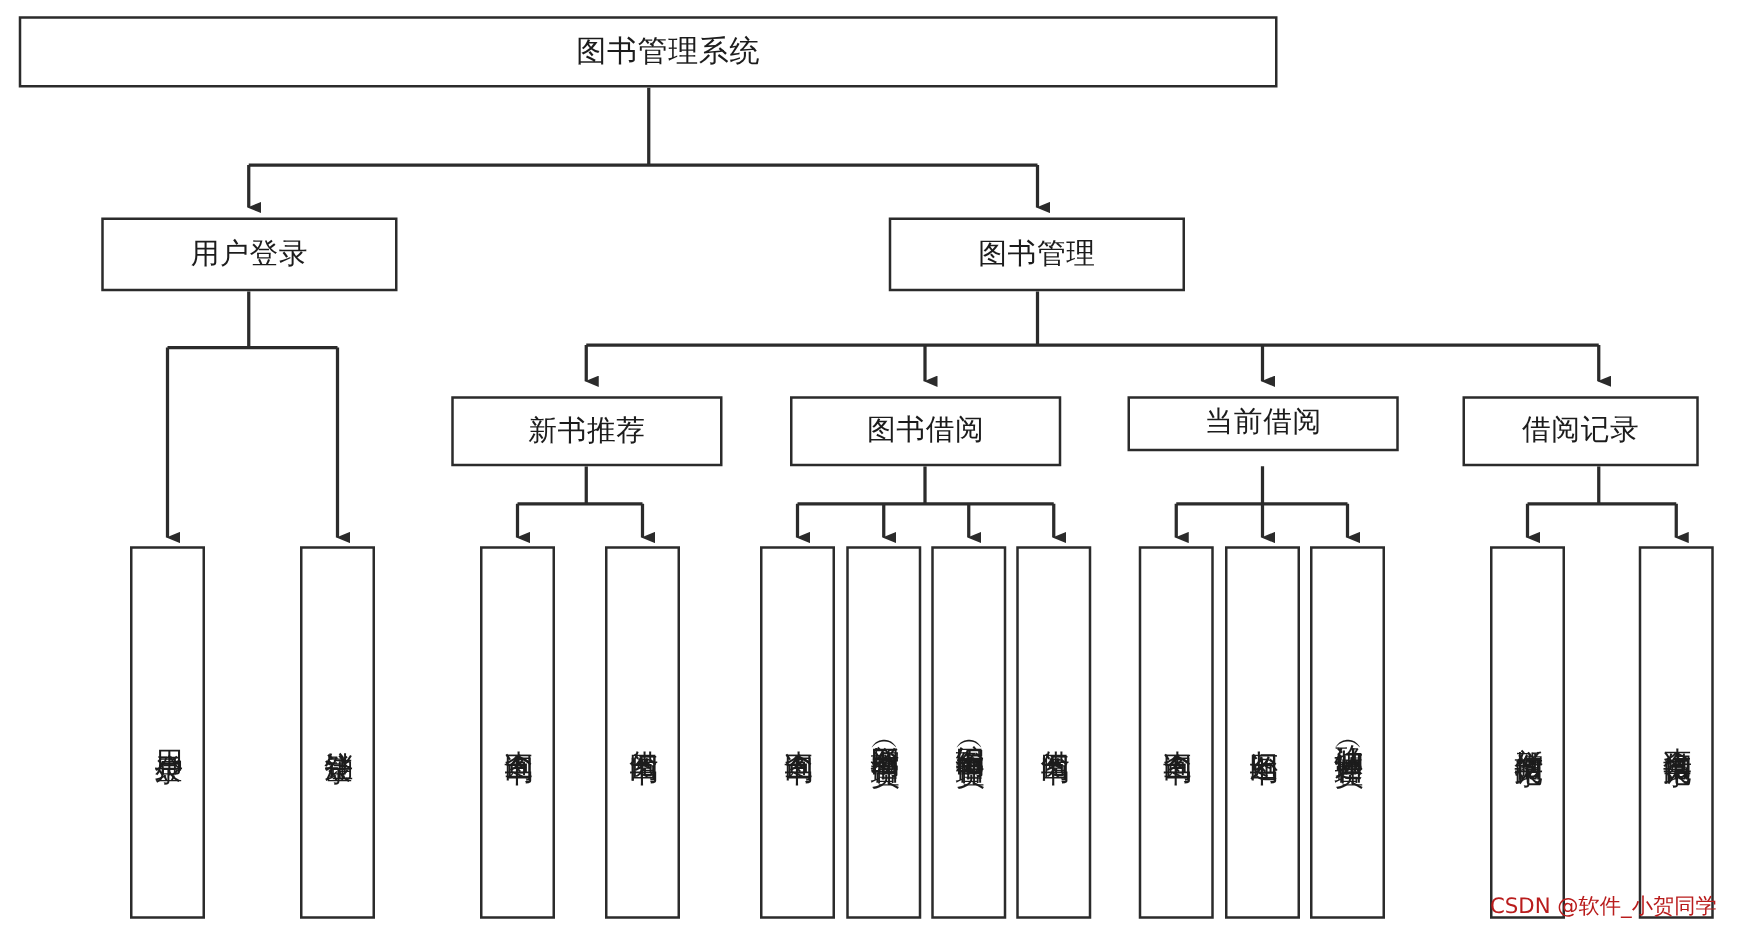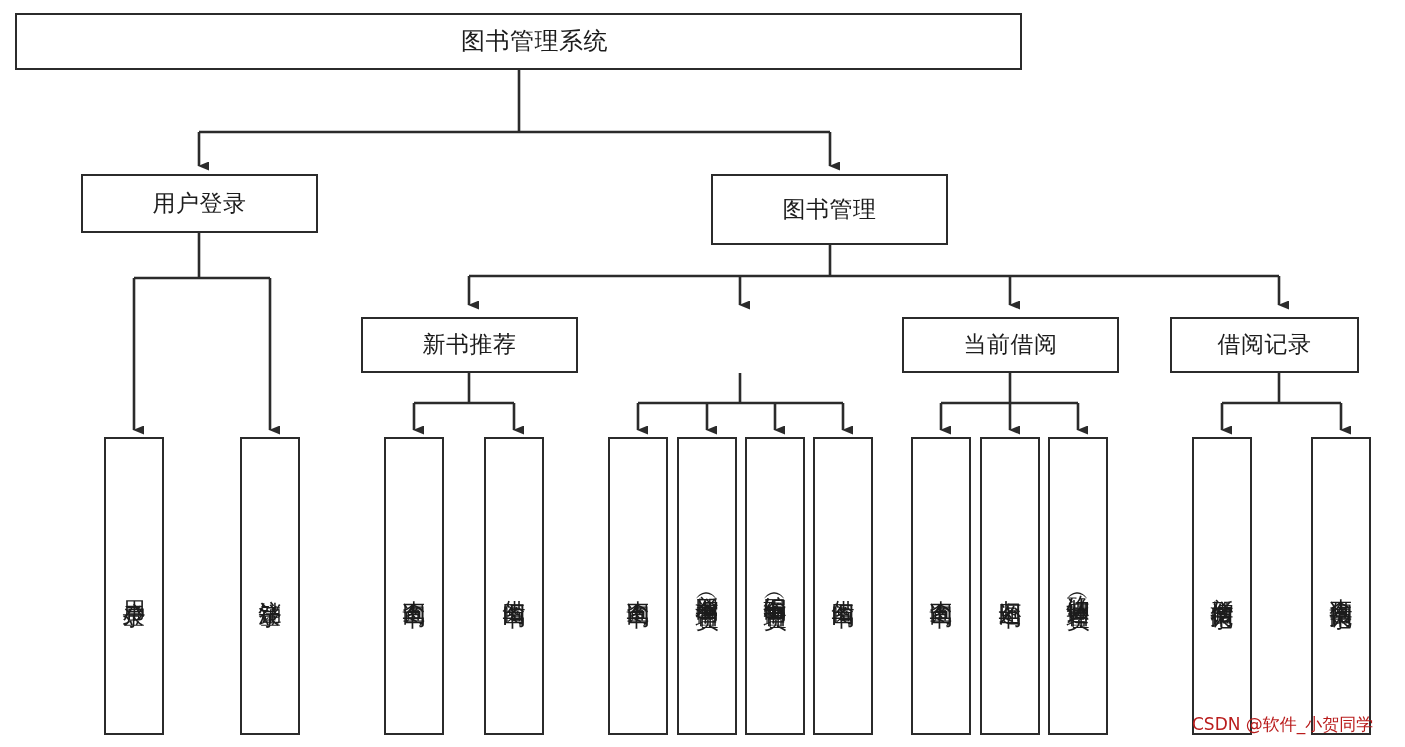--- a/index.html
+++ b/index.html
@@ -126,28 +126,31 @@
     </g>
   </svg>
 
   <div class="node horiz root" style="left:15px; top:13px; width:1007px; height:57px;padding-left:32px;">
     <span class="label">图书管理系统</span>
   </div>
 
   <div class="node horiz" style="left:81px; top:174px; width:237px; height:59px;">
     <span class="label">用户登录</span>
   </div>
-  <div class="node horiz" style="left:711px; top:174px; width:237px; height:71px;">
+  <div class="node horiz" style="left:711px; top:174px; width:237px; height:59px;">
     <span class="label">图书管理</span>
   </div>
 
   <div class="node horiz" style="left:361px; top:317px; width:217px; height:56px;font-family:Liberation Serif, serif;">
     <span class="label">新书推荐</span>
   </div>
-  <div class="node horiz" style="left:902px; top:317px; width:217px; height:56px;">
+  <div class="node horiz" style="left:632px; top:317px; width:217px; height:56px;">
+    <span class="label">图书借阅</span>
+  </div>
+  <div class="node horiz" style="left:902px; top:317px; width:217px; height:44px;">
     <span class="label">当前借阅</span>
   </div>
   <div class="node horiz" style="left:1170px; top:317px; width:189px; height:56px;">
     <span class="label">借阅记录</span>
   </div>
 
   <div class="node vert" style="left:104px; top:437px; width:60px; height:298px;">
     <span class="label">用户登录</span>
   </div>
   <div class="node vert" style="left:240px; top:437px; width:60px; height:298px;">

